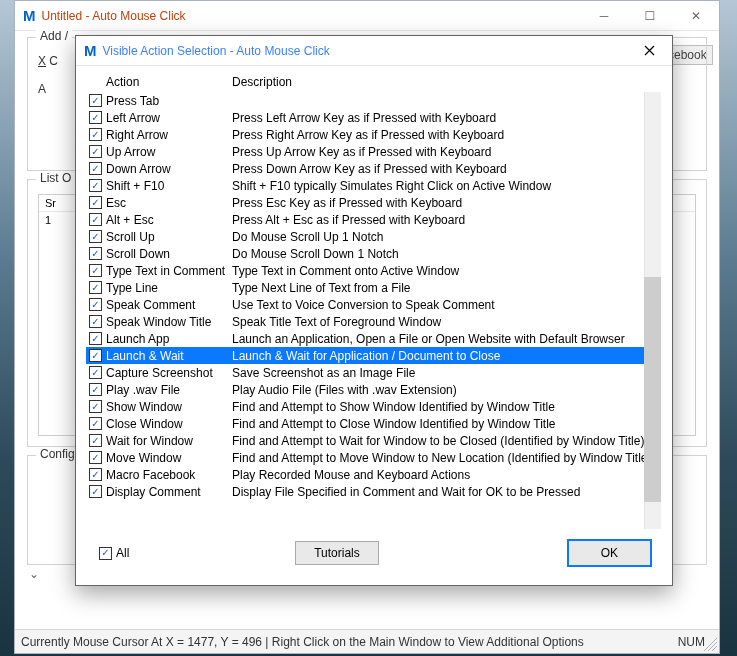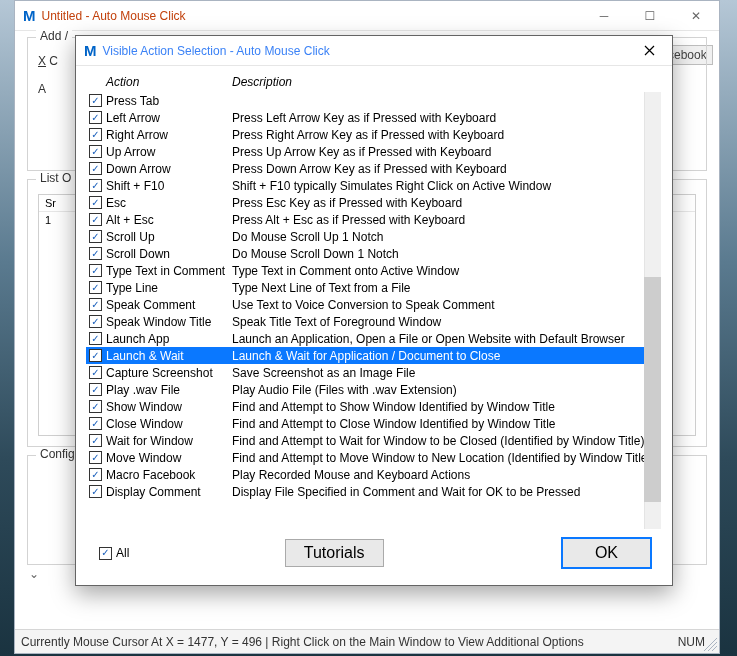--- a/index.html
+++ b/index.html
@@ -106,21 +106,20 @@
   .modal-body {
     flex:1;
     display:flex; flex-direction:column;
     padding:6px 10px 6px 10px;
   }
   .columns-header {
     display:flex;
     font-size:12px;
     color:#000;
     padding:3px 0 3px 20px;
-    font-style:italic;
   }
   .columns-header .h1 { width:126px; }
   .action-list {
     flex:1;
     border-right:1px solid transparent;
     position:relative;
     overflow:hidden;
   }
   .action-row {
     display:flex;
@@ -160,21 +159,21 @@
   .foot-chk {
     display:flex; align-items:center;
     font-size:12px;
   }
   .foot-chk .chk { margin-right:4px; }
   .foot-spacer { flex:1; }
   .btn {
     background:#e9e9e9;
     border:1px solid #aaa;
     padding:4px 18px;
-    font-size:16px;
+    font-size:12px;
   }
   .btn.ok {
     border:2px solid #0a78ff;
     padding:5px 32px;
     margin-left:22px;
   }
   .btn.tut { margin:0 auto; }
   .close-x svg { width:11px; height:11px; }
 </style>
 </head>

